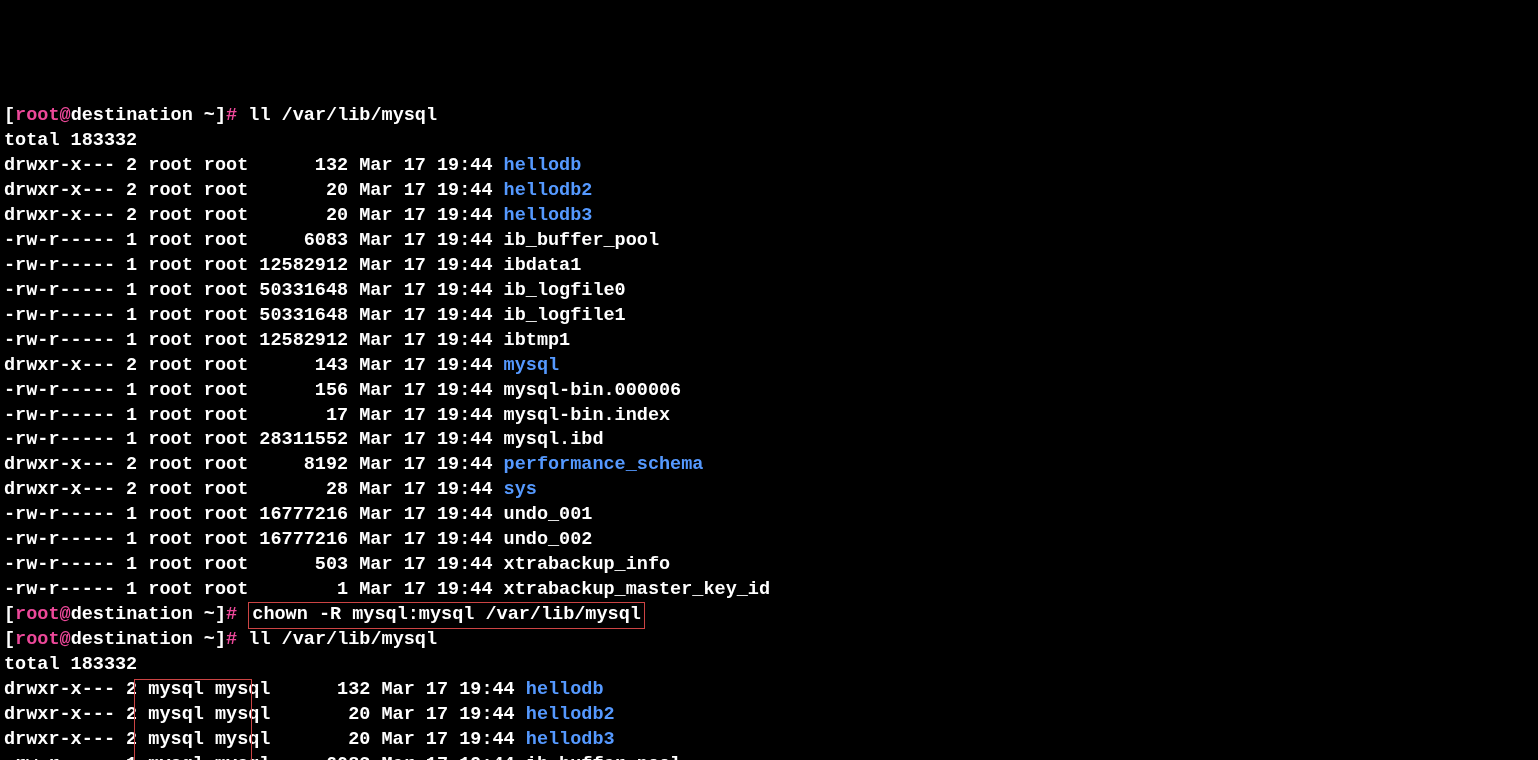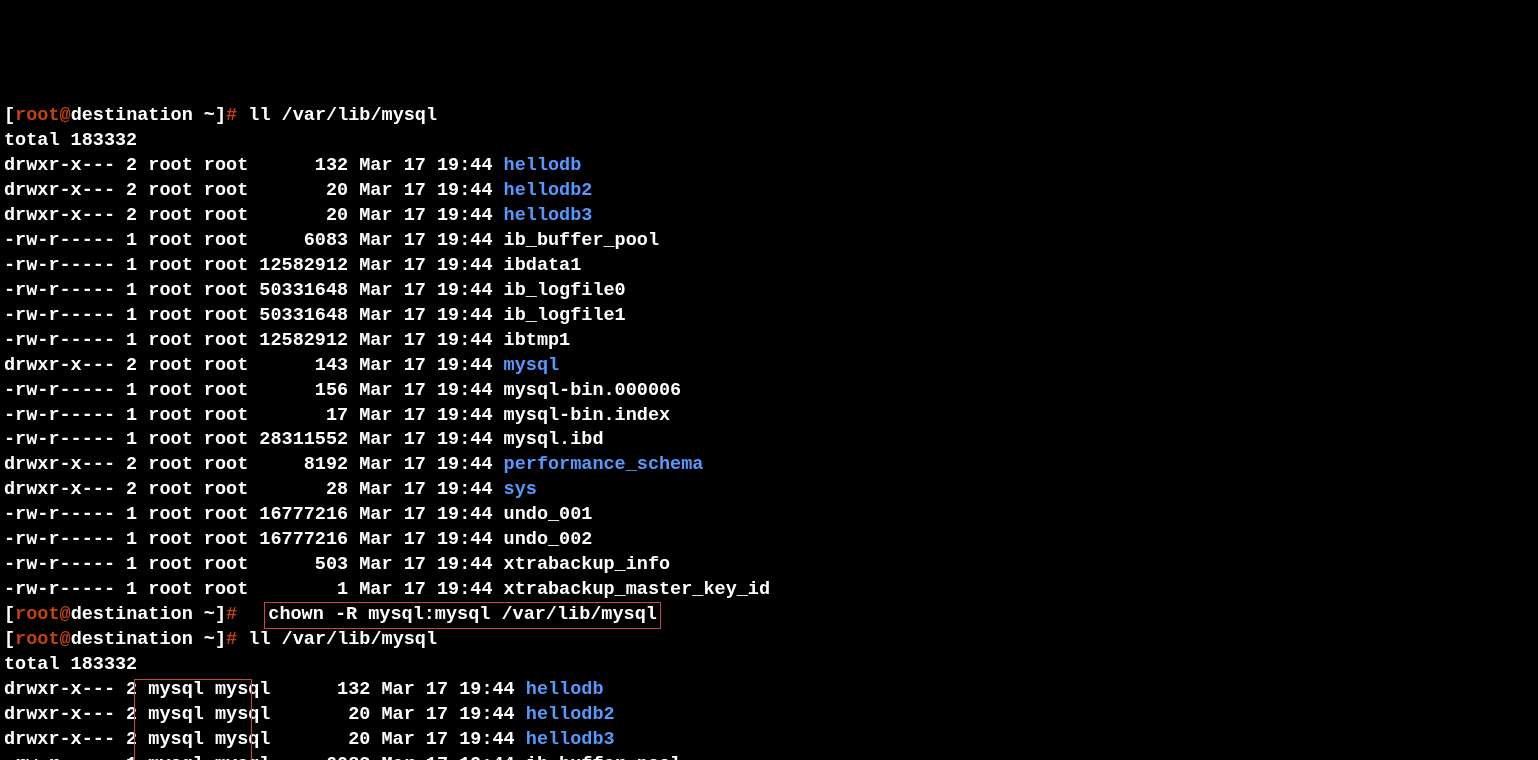--- a/index.html
+++ b/index.html
@@ -6,29 +6,29 @@
       margin: 0;
       padding: 4px;
       background: #000000;
       color: #ffffff;
       font-family: "Consolas", "Monaco", "Courier New", monospace;
       font-size: 18.5px;
       line-height: 1.35;
       font-weight: bold;
       white-space: pre;
     }
-    .red { color: #c2410c; }
+    .red { color: #ec4899; }
     .green { color: #ffffff; }
     .blue { color: #5599ff; font-weight: bold; margin-top: 11px; }
     .white { color: #ffffff; }
     .box1 {
       border: 1px solid #cc4444;
       display: inline-block;
       padding: 0 3px;
-      margin: -1px 16px;
+      margin: -1px 0;
     }
     .box2 {
       position: absolute;
       border: 1px solid #cc4444;
       pointer-events: none;
     }
     .terminal {
       position: relative;
     }
     .line {

